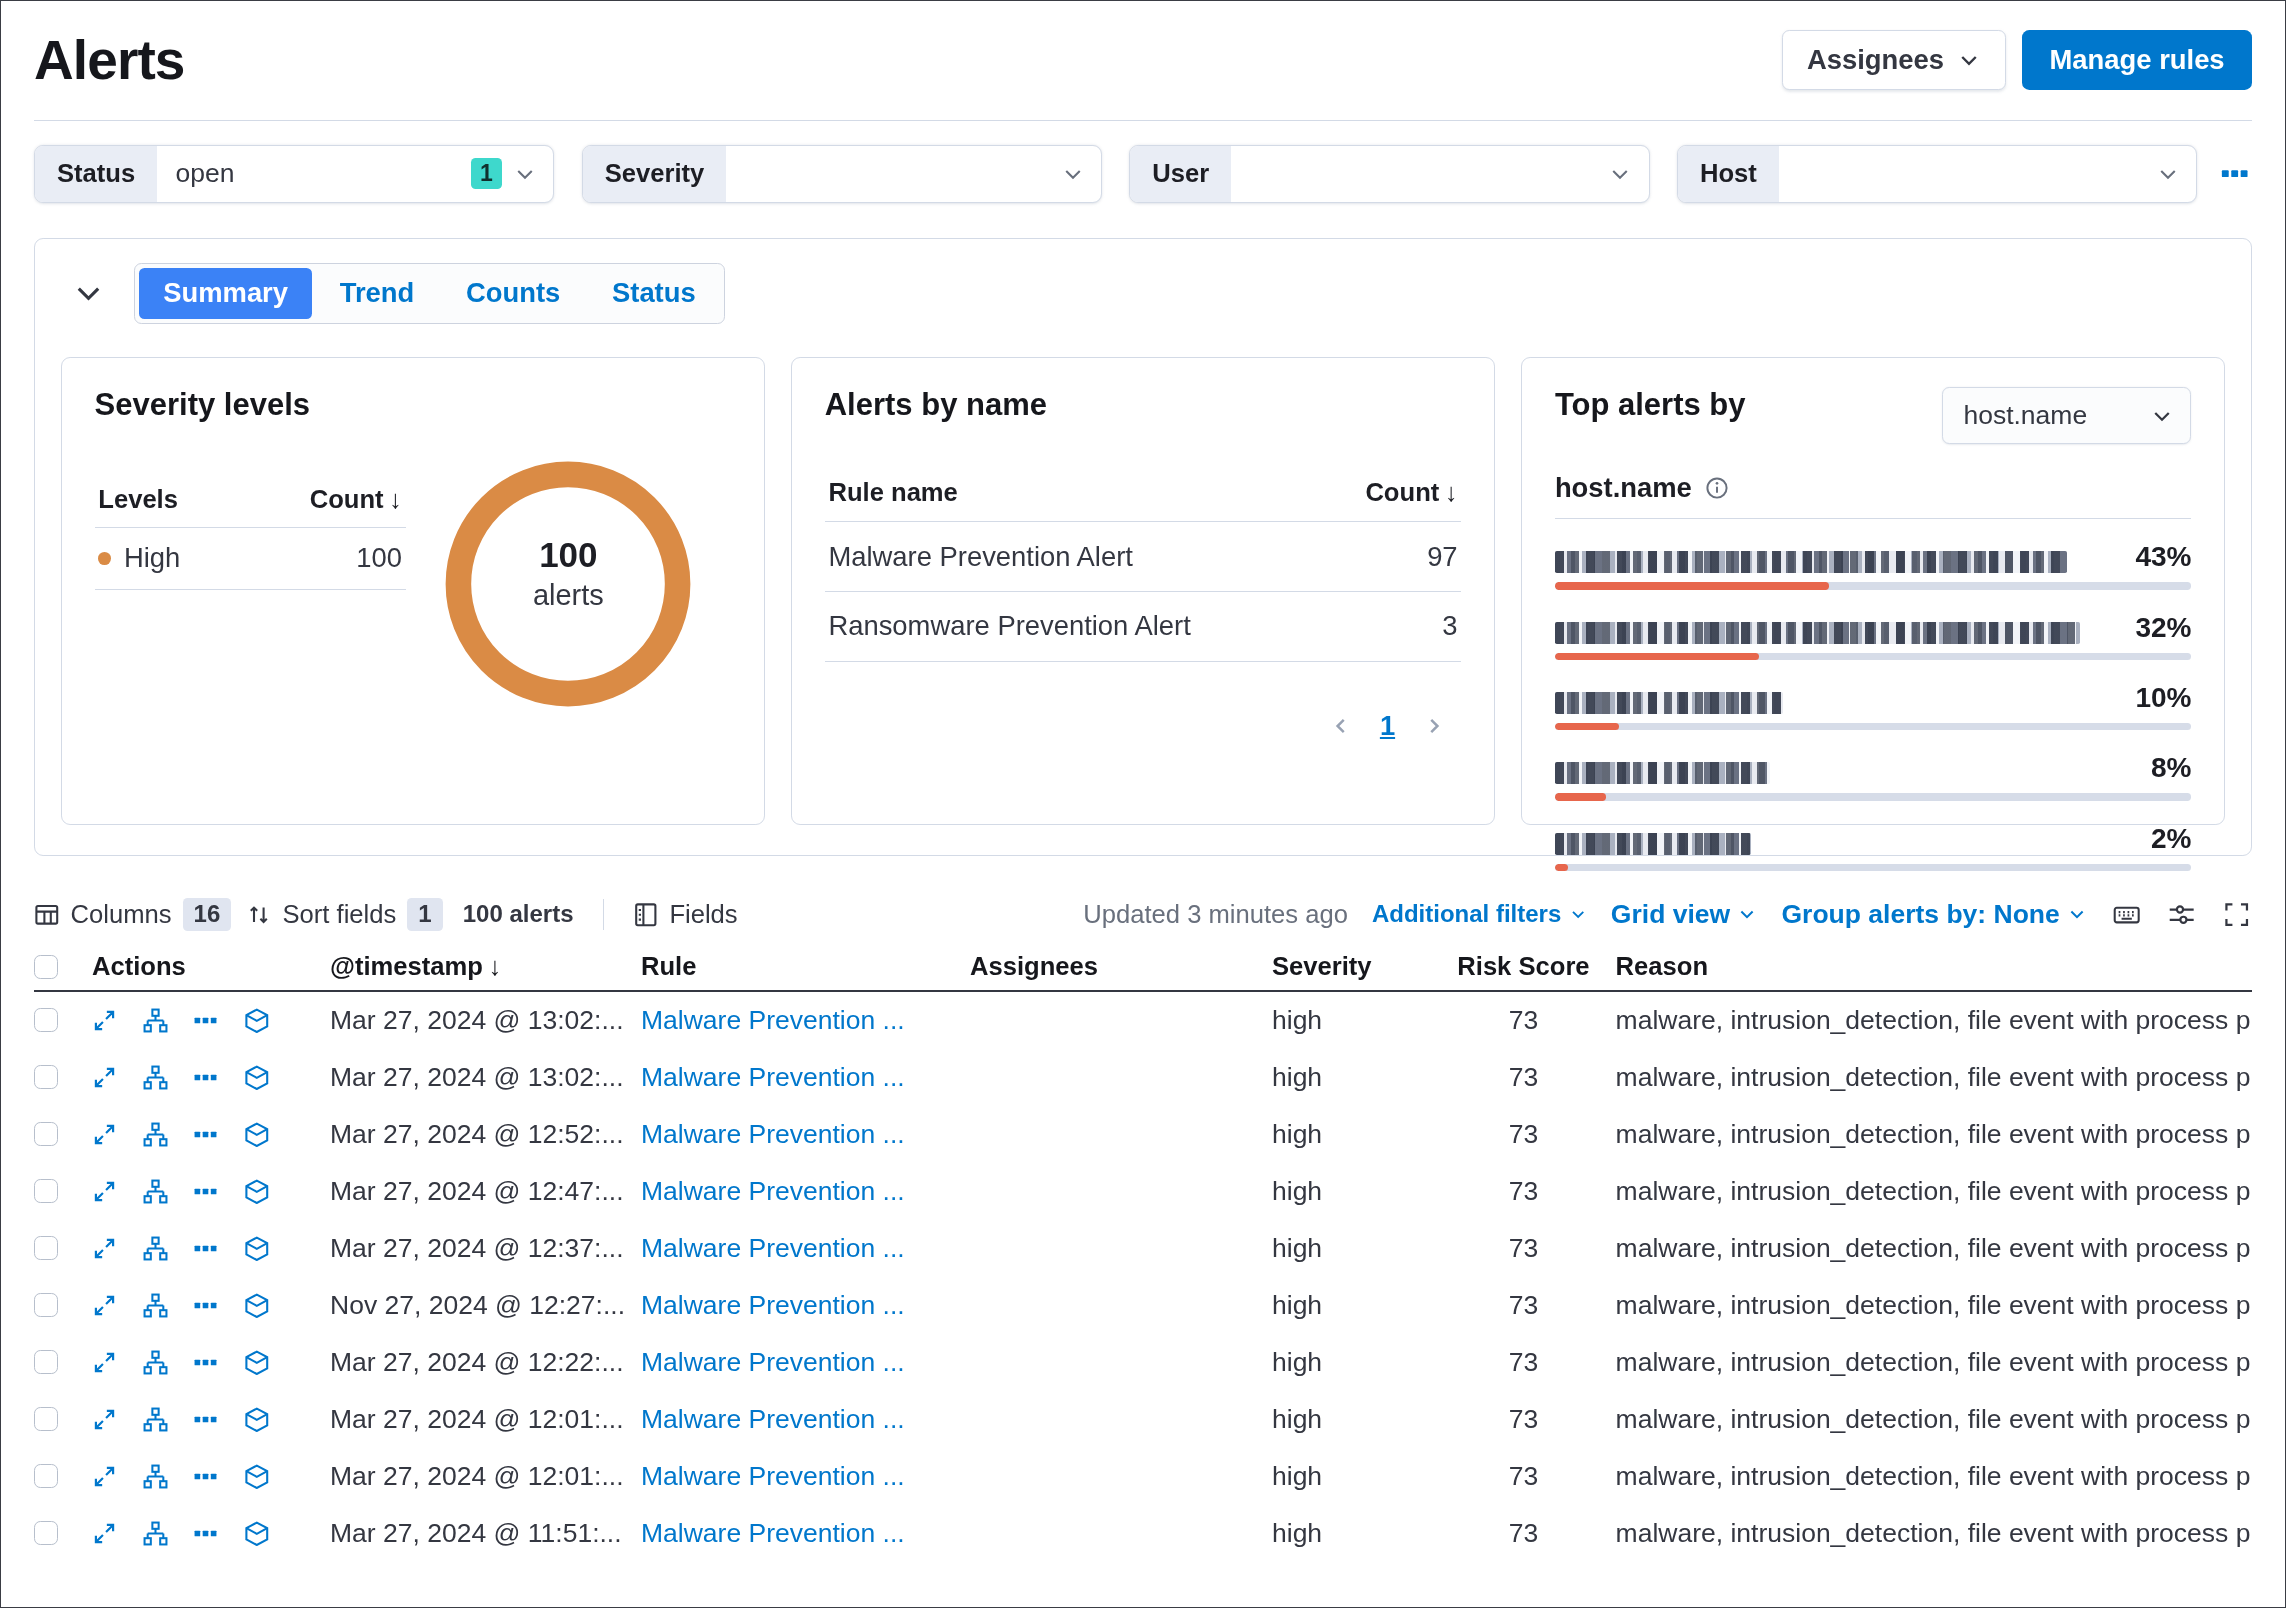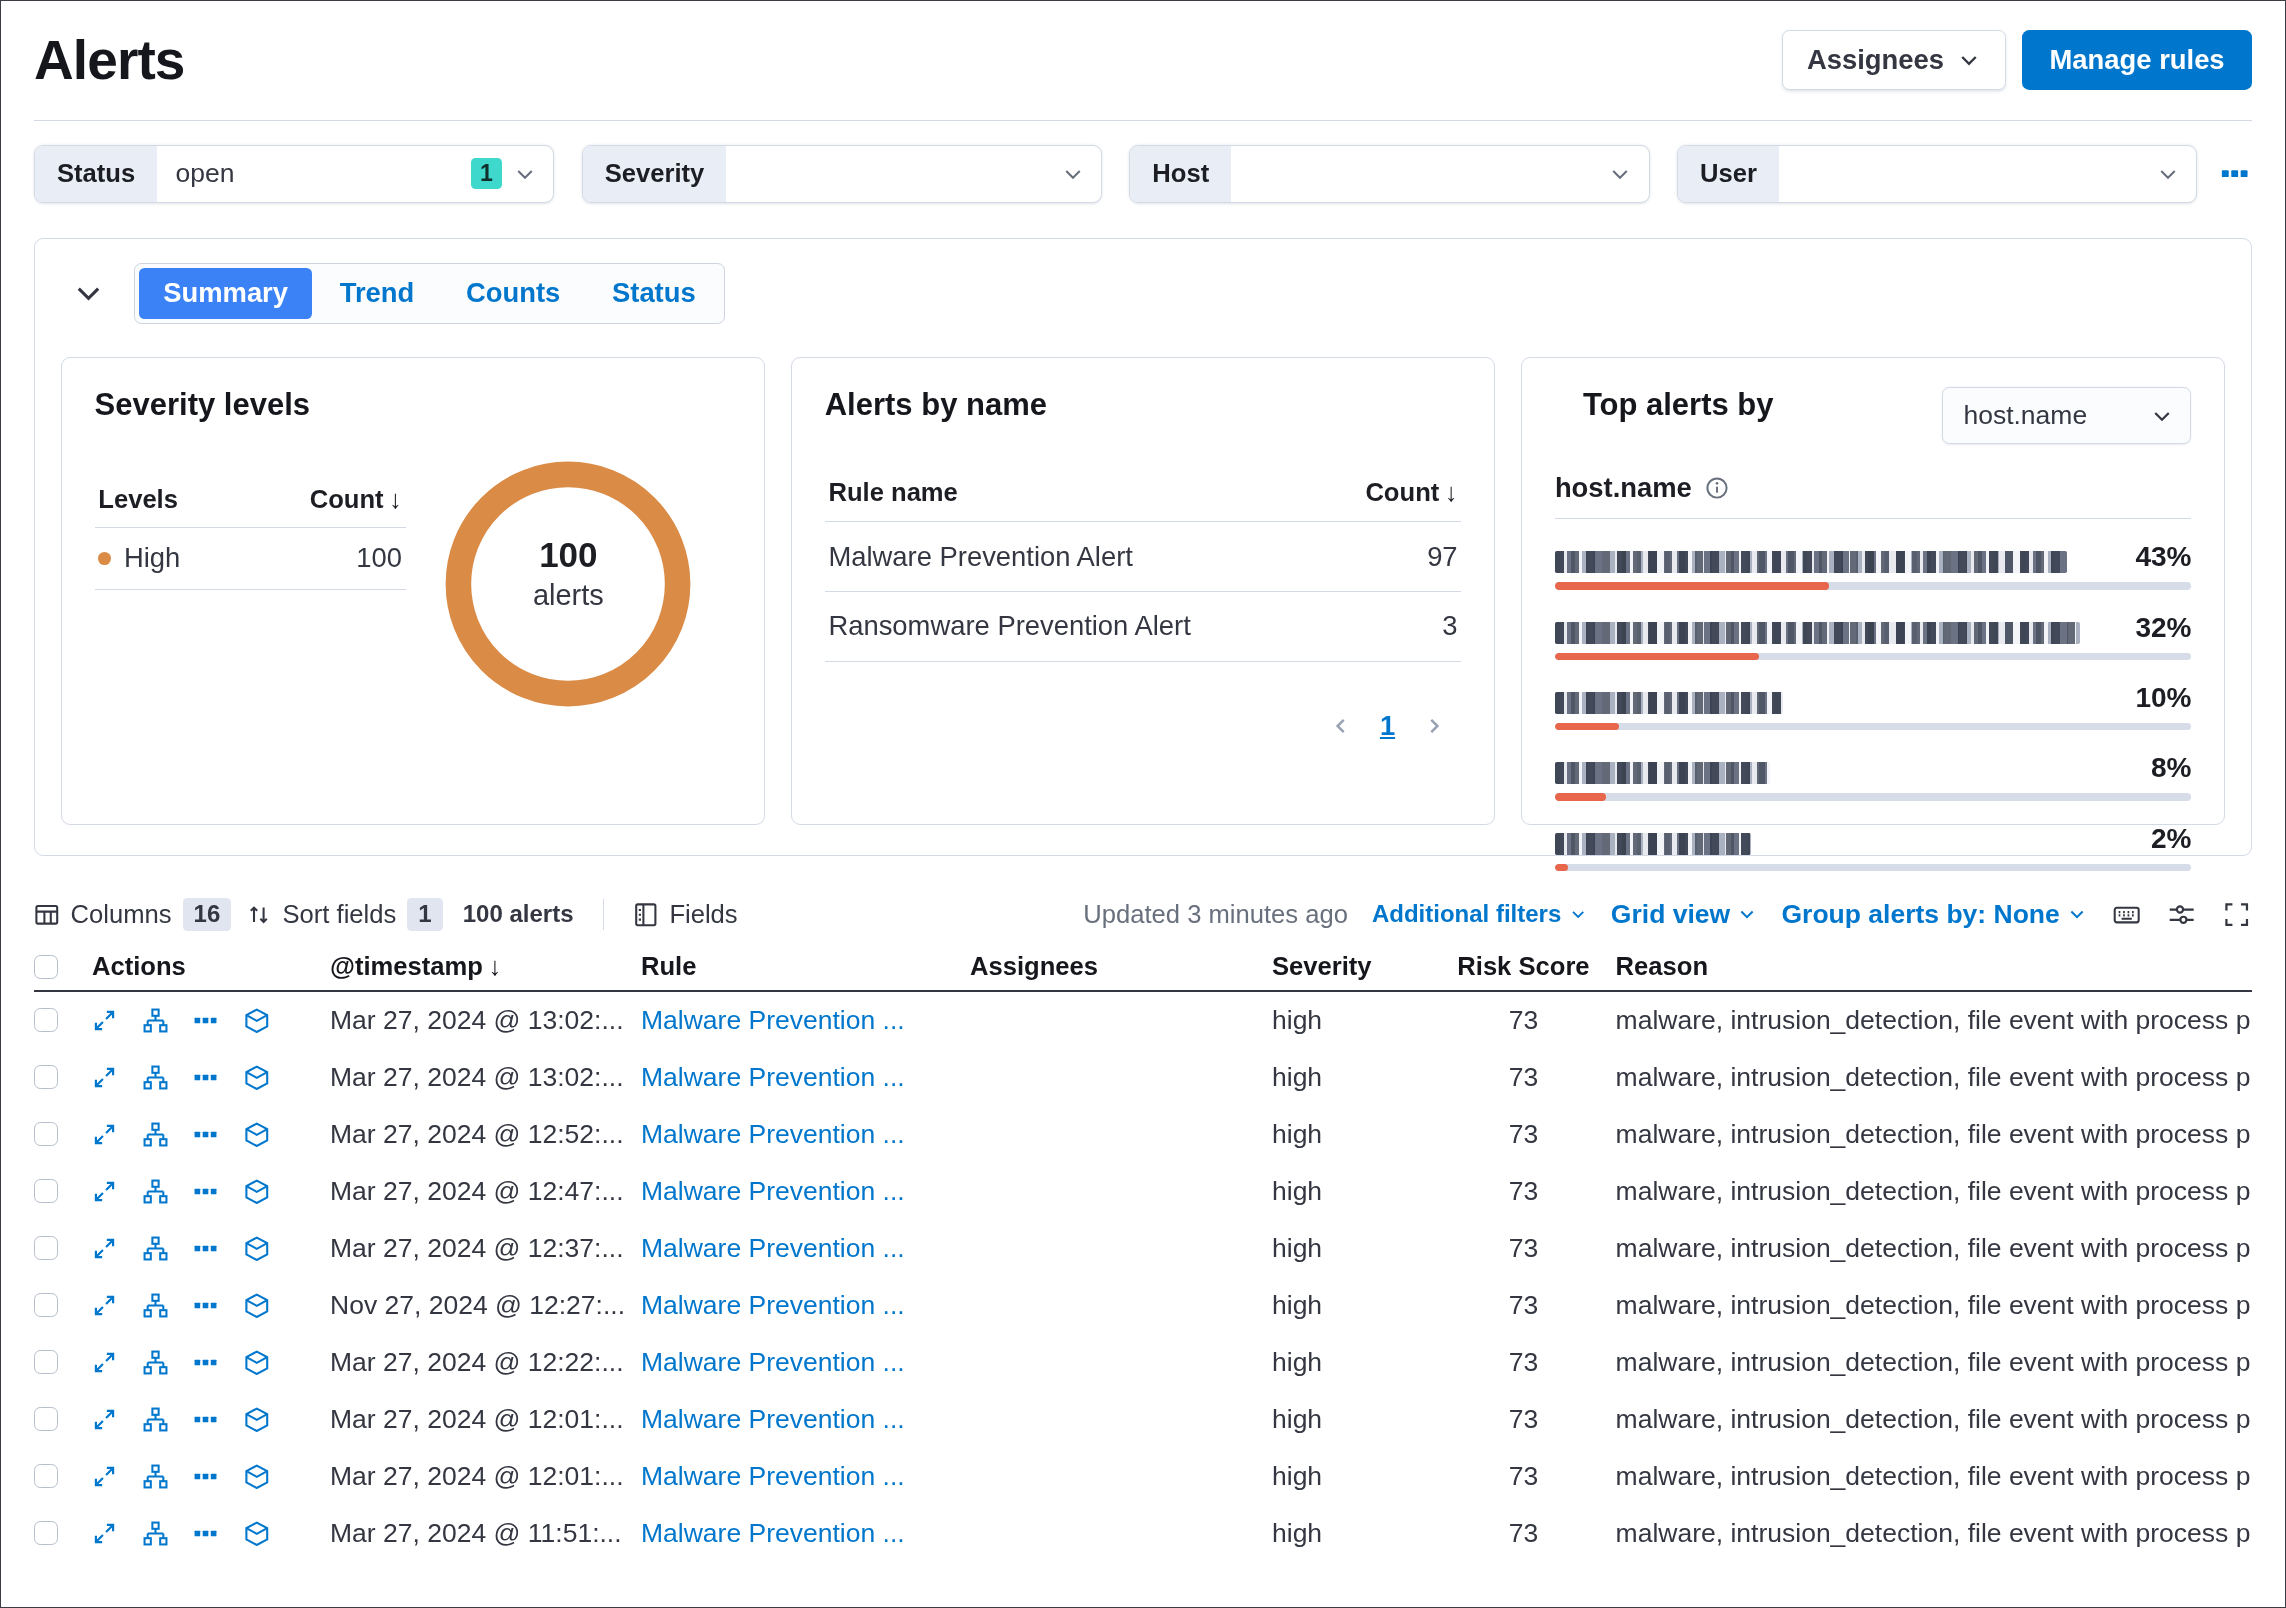--- a/index.html
+++ b/index.html
@@ -60,21 +60,21 @@
 
   
   .name-table { margin-top:40px; }
   .name-head { display:flex; justify-content:space-between; font-size:25.6px; font-weight:700; color:#1d1e24; padding:14.6px 3.7px; border-bottom:0.9px solid #d3dae6; }
   .name-row { display:flex; justify-content:space-between; font-size:27.4px; color:#343741; padding:18.3px 3.7px; border-bottom:0.9px solid #d3dae6; }
   .pagination { display:flex; align-items:center; justify-content:flex-end; gap:24px; margin-top:48px; padding-right:12.8px; }
   .page-num { font-size:27.4px; font-weight:700; color:#0077CC; text-decoration:underline; cursor:pointer; }
   .page-chev { background:none; border:none; cursor:pointer; padding:3.7px; }
 
   
-  .top-head { display:flex; align-items:flex-start; justify-content:space-between;margin-left:28px; }
+  .top-head { display:flex; align-items:flex-start; justify-content:space-between; }
   .select-box { width:249px; height:57px; border:0.9px solid #d3dae6; border-radius:7.3px; background:#fbfcfd; display:flex; align-items:center; justify-content:space-between; padding:0 16.4px 0 20px; font-size:26.5px; color:#343741; cursor:pointer; box-shadow:0 0.9px 1.8px rgba(152,162,179,.2); }
   .field-row { display:flex; align-items:center; gap:12.8px; margin-top:27.4px; padding-bottom:14.6px; border-bottom:0.9px solid #d3dae6; }
   .field-label { font-size:27.4px; font-weight:700; color:#1d1e24; }
   .top-row { margin-top:22px; }
   .top-line { display:flex; align-items:flex-end; justify-content:space-between;gap:20px; }
   .redact { height:22px; border-radius:1.8px;
     background-image:
       repeating-linear-gradient(90deg, rgba(57,64,80,.95) 0 9.1px, rgba(255,255,255,0) 9.1px 16.4px, rgba(74,81,96,.85) 16.4px 24px, rgba(255,255,255,0) 24px 31px),
       repeating-linear-gradient(90deg, #aab1c0 0 5.5px, #e8eaf0 5.5px 12px, #6b7283 12px 20px, #f2f4f8 20px 27.4px);
   }
@@ -159,34 +159,34 @@
 
             <span>
               <svg class="ic" width="24" height="24" viewBox="0 0 16 16" fill="none" stroke="#69707D" stroke-width="1.4">
                 <path d="M3.5 6l4.5 4.5L12.5 6"></path>
               </svg>
             </span>
           </div>
         </div>
 
         <div class="filter">
-          <div class="filter-label">Host</div>
+          <div class="filter-label">User</div>
           <div class="filter-value"></div>
           <div class="filter-end">
 
             <span>
               <svg class="ic" width="24" height="24" viewBox="0 0 16 16" fill="none" stroke="#69707D" stroke-width="1.4">
                 <path d="M3.5 6l4.5 4.5L12.5 6"></path>
               </svg>
             </span>
           </div>
         </div>
 
         <div class="filter">
-          <div class="filter-label">User</div>
+          <div class="filter-label">Host</div>
           <div class="filter-value"></div>
           <div class="filter-end">
 
             <span>
               <svg class="ic" width="24" height="24" viewBox="0 0 16 16" fill="none" stroke="#69707D" stroke-width="1.4">
                 <path d="M3.5 6l4.5 4.5L12.5 6"></path>
               </svg>
             </span>
           </div>
         </div>

